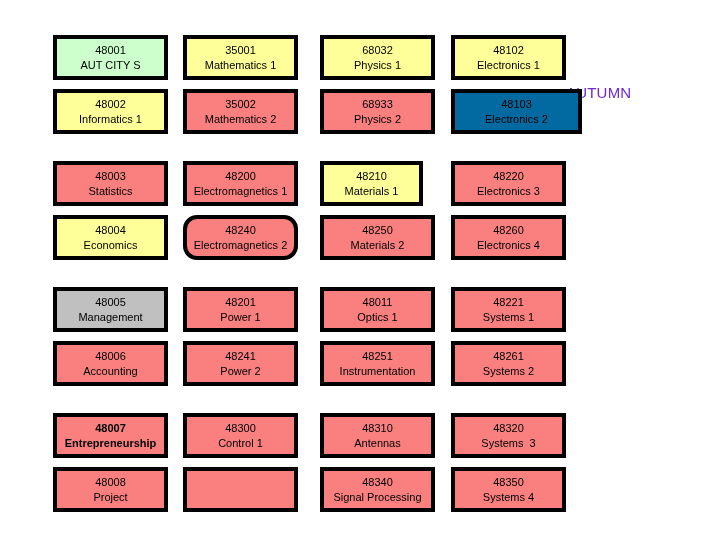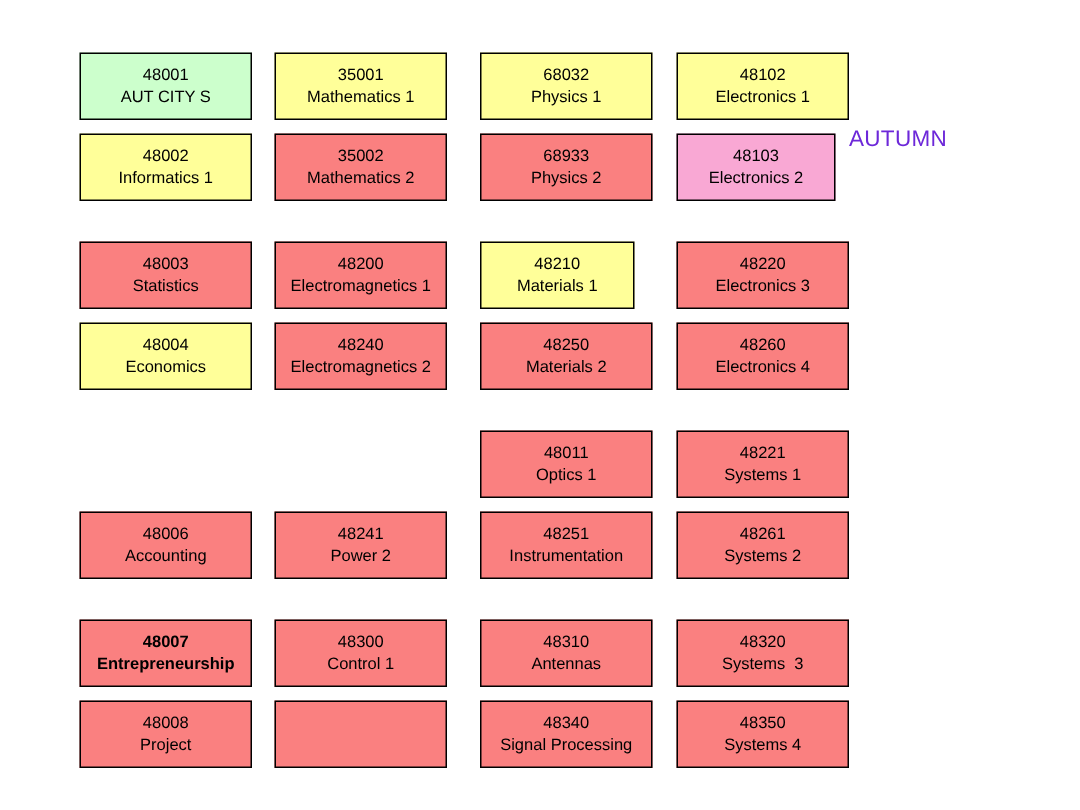--- a/index.html
+++ b/index.html
@@ -15,21 +15,21 @@
     overflow: hidden;
   }
   #canvas {
     position: relative;
     width: 720px;
     height: 540px;
   }
   .course-box {
     position: absolute;
     box-sizing: border-box;
-    border: 1px solid #a16207;
+    border: 4px solid #a16207;
     display: flex;
     flex-direction: column;
     align-items: center;
     justify-content: center;
     line-height: 1.30;
     color: #000000;
     font-family: "Liberation Sans", sans-serif;
     font-size: 11px;
     text-align: center;
     overflow: hidden;
@@ -85,21 +85,21 @@
       <span class="course-name">Informatics 1</span>
     </div>
     <div class="course-box" style="left: 183px; top: 89px; width: 115px; height: 45px; background: rgb(250, 128, 128); border-color: rgb(0, 0, 0);">
       <span class="course-code">35002</span>
       <span class="course-name">Mathematics 2</span>
     </div>
     <div class="course-box" style="left: 320px; top: 89px; width: 115px; height: 45px; background: rgb(250, 128, 128); border-color: rgb(0, 0, 0);">
       <span class="course-code">68933</span>
       <span class="course-name">Physics 2</span>
     </div>
-    <div class="course-box" style="left: 451px; top: 89px; width: 106px; height: 45px; background: #f9a8d4; border-color: rgb(0, 0, 0); text-align: right;">
+    <div class="course-box" style="left: 451px; top: 89px; width: 131px; height: 45px; background: #0369a1; border-color: rgb(0, 0, 0); text-align: right;">
       <span class="course-code">48103</span>
       <span class="course-name">Electronics 2</span>
     </div>
     <div class="course-box" style="left: 53px; top: 161px; width: 115px; height: 45px; background: rgb(250, 128, 128); border-color: rgb(0, 0, 0);">
       <span class="course-code">48003</span>
       <span class="course-name">Statistics</span>
     </div>
     <div class="course-box" style="left: 183px; top: 161px; width: 115px; height: 45px; background: rgb(250, 128, 128); border-color: rgb(0, 0, 0);">
       <span class="course-code">48200</span>
       <span class="course-name">Electromagnetics 1</span>
@@ -109,31 +109,39 @@
       <span class="course-name">Materials 1</span>
     </div>
     <div class="course-box" style="left: 451px; top: 161px; width: 115px; height: 45px; background: rgb(250, 128, 128); border-color: rgb(0, 0, 0);">
       <span class="course-code">48220</span>
       <span class="course-name">Electronics 3</span>
     </div>
     <div class="course-box" style="left: 53px; top: 215px; width: 115px; height: 45px; background: rgb(255, 255, 153); border-color: rgb(0, 0, 0);">
       <span class="course-code">48004</span>
       <span class="course-name">Economics</span>
     </div>
-    <div class="course-box" style="left: 183px; top: 215px; width: 115px; height: 45px; background: rgb(250, 128, 128); border-color: rgb(0, 0, 0);">
+    <div class="course-box" style="left: 183px; top: 215px; width: 115px; height: 45px; background: rgb(250, 128, 128); border-color: rgb(0, 0, 0); border-radius: 14px;">
       <span class="course-code">48240</span>
       <span class="course-name">Electromagnetics 2</span>
     </div>
     <div class="course-box" style="left: 320px; top: 215px; width: 115px; height: 45px; background: rgb(250, 128, 128); border-color: rgb(0, 0, 0);">
       <span class="course-code">48250</span>
       <span class="course-name">Materials 2</span>
     </div>
     <div class="course-box" style="left: 451px; top: 215px; width: 115px; height: 45px; background: rgb(250, 128, 128); border-color: rgb(0, 0, 0);">
       <span class="course-code">48260</span>
       <span class="course-name">Electronics 4</span>
+    </div>
+    <div class="course-box" style="left: 53px; top: 287px; width: 115px; height: 45px; background: rgb(192, 192, 192); border-color: rgb(0, 0, 0);">
+      <span class="course-code">48005</span>
+      <span class="course-name">Management</span>
+    </div>
+    <div class="course-box" style="left: 183px; top: 287px; width: 115px; height: 45px; background: rgb(250, 128, 128); border-color: rgb(0, 0, 0);">
+      <span class="course-code">48201</span>
+      <span class="course-name">Power 1</span>
     </div>
     <div class="course-box" style="left: 320px; top: 287px; width: 115px; height: 45px; background: rgb(250, 128, 128); border-color: rgb(0, 0, 0);">
       <span class="course-code">48011</span>
       <span class="course-name">Optics 1</span>
     </div>
     <div class="course-box" style="left: 451px; top: 287px; width: 115px; height: 45px; background: rgb(250, 128, 128); border-color: rgb(0, 0, 0);">
       <span class="course-code">48221</span>
       <span class="course-name">Systems 1</span>
     </div>
     <div class="course-box" style="left: 53px; top: 341px; width: 115px; height: 45px; background: rgb(250, 128, 128); border-color: rgb(0, 0, 0);">

